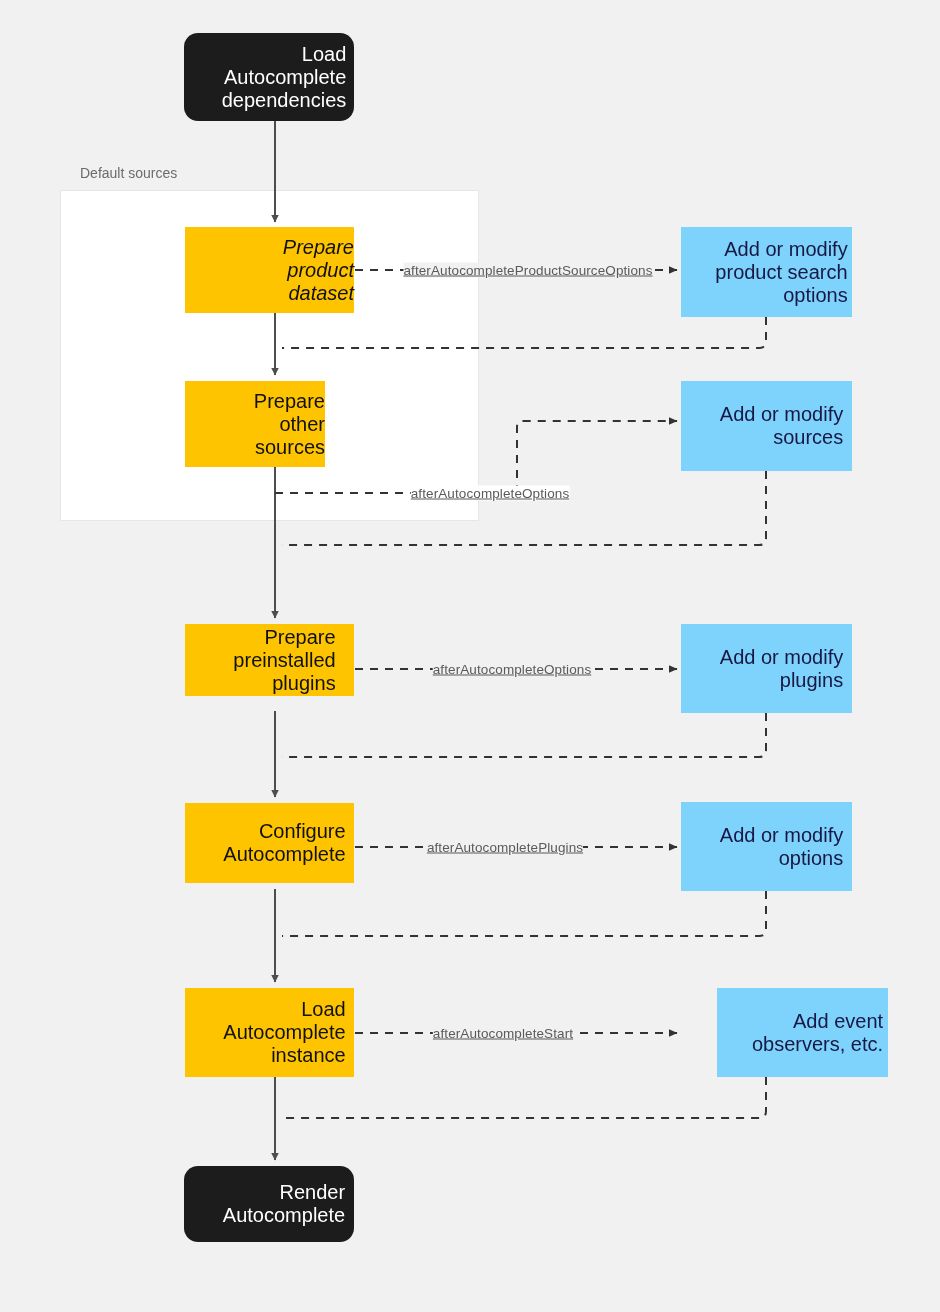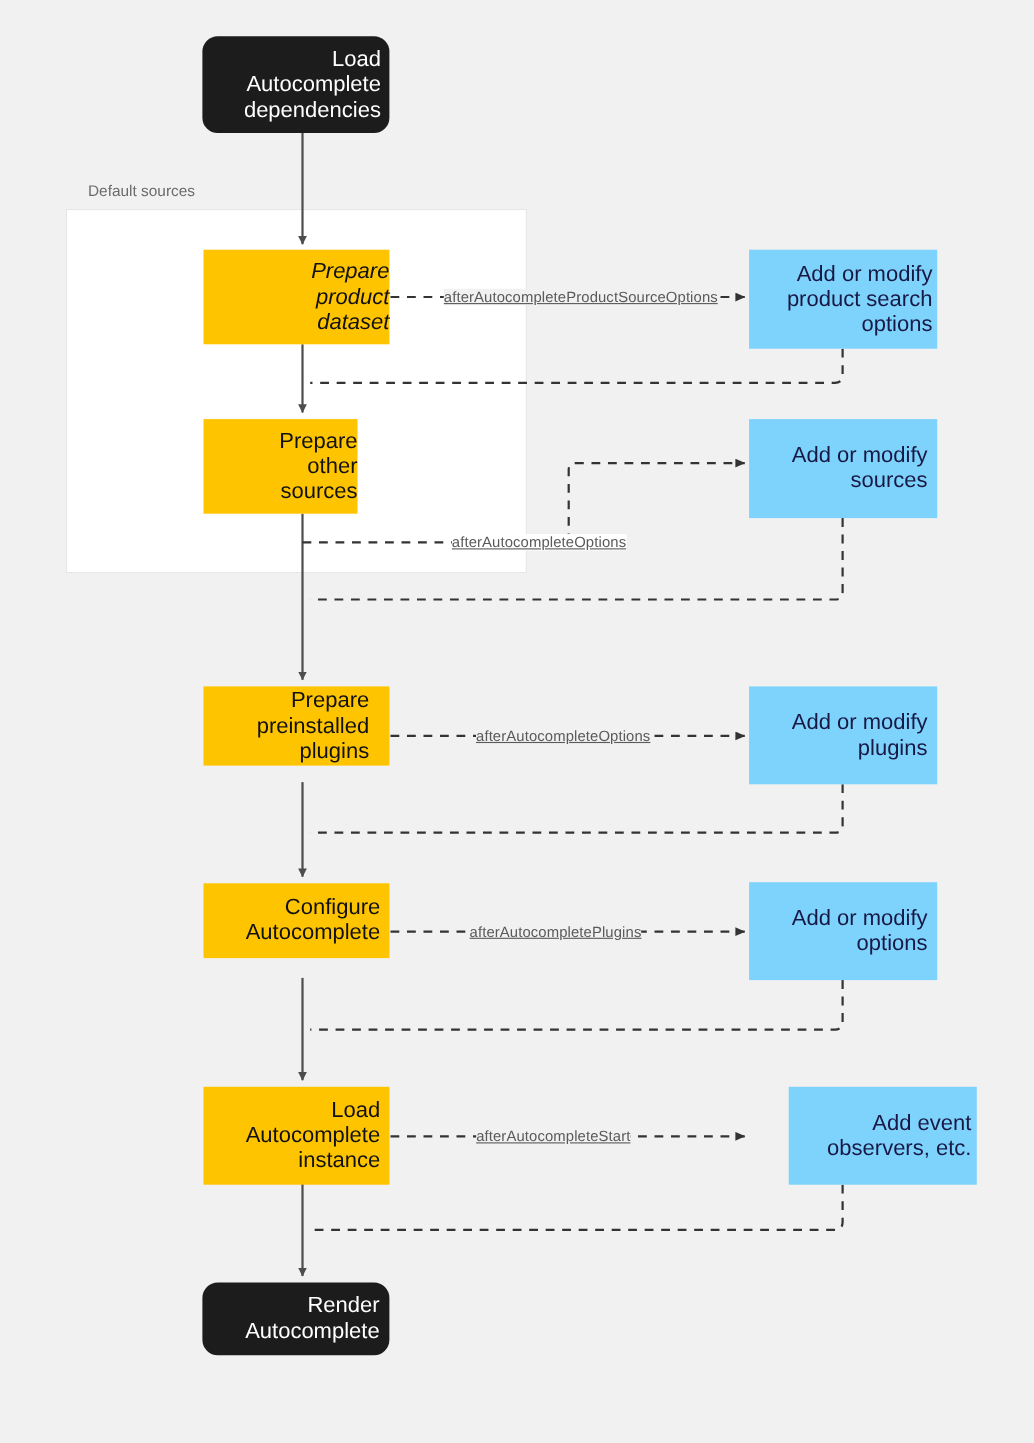--- a/index.html
+++ b/index.html
@@ -149,25 +149,25 @@
   <div class="edge-label on-grey" style="left:503px; top:1033px;">afterAutocompleteStart</div>
 
   <div class="node node-terminal" style="left:184px; top:33px; width:170px; height:88px;">Load<br>Autocomplete<br>dependencies</div>
 
   <div class="node node-process" style="left:185px; top:227px; width:169px; height:86px;font-style:italic;">Prepare product<br>dataset</div>
 
   <div class="node node-process" style="left:185px; top:381px; width:140px; height:86px;">Prepare other<br>sources</div>
 
   <div class="node node-process" style="left:185px; top:624px; width:169px; height:72px;">Prepare<br>preinstalled<br>plugins</div>
 
-  <div class="node node-process" style="left:185px; top:803px; width:169px; height:68px;">Configure<br>Autocomplete</div>
+  <div class="node node-process" style="left:185px; top:803px; width:169px; height:80px;">Configure<br>Autocomplete</div>
 
   <div class="node node-process" style="left:185px; top:988px; width:169px; height:89px;">Load<br>Autocomplete<br>instance</div>
 
-  <div class="node node-terminal" style="left:184px; top:1166px; width:170px; height:66px;">Render<br>Autocomplete</div>
+  <div class="node node-terminal" style="left:184px; top:1166px; width:170px; height:76px;">Render<br>Autocomplete</div>
 
   <div class="node node-hook" style="left:681px; top:227px; width:171px; height:90px;">Add or modify<br>product search<br>options</div>
 
   <div class="node node-hook" style="left:681px; top:381px; width:171px; height:90px;">Add or modify<br>sources</div>
 
   <div class="node node-hook" style="left:681px; top:624px; width:171px; height:89px;">Add or modify<br>plugins</div>
 
   <div class="node node-hook" style="left:681px; top:802px; width:171px; height:89px;">Add or modify<br>options</div>
 
   <div class="node node-hook" style="left:681px; top:988px; width:171px; height:89px;margin-left:36px;">Add event<br>observers, etc.</div>

